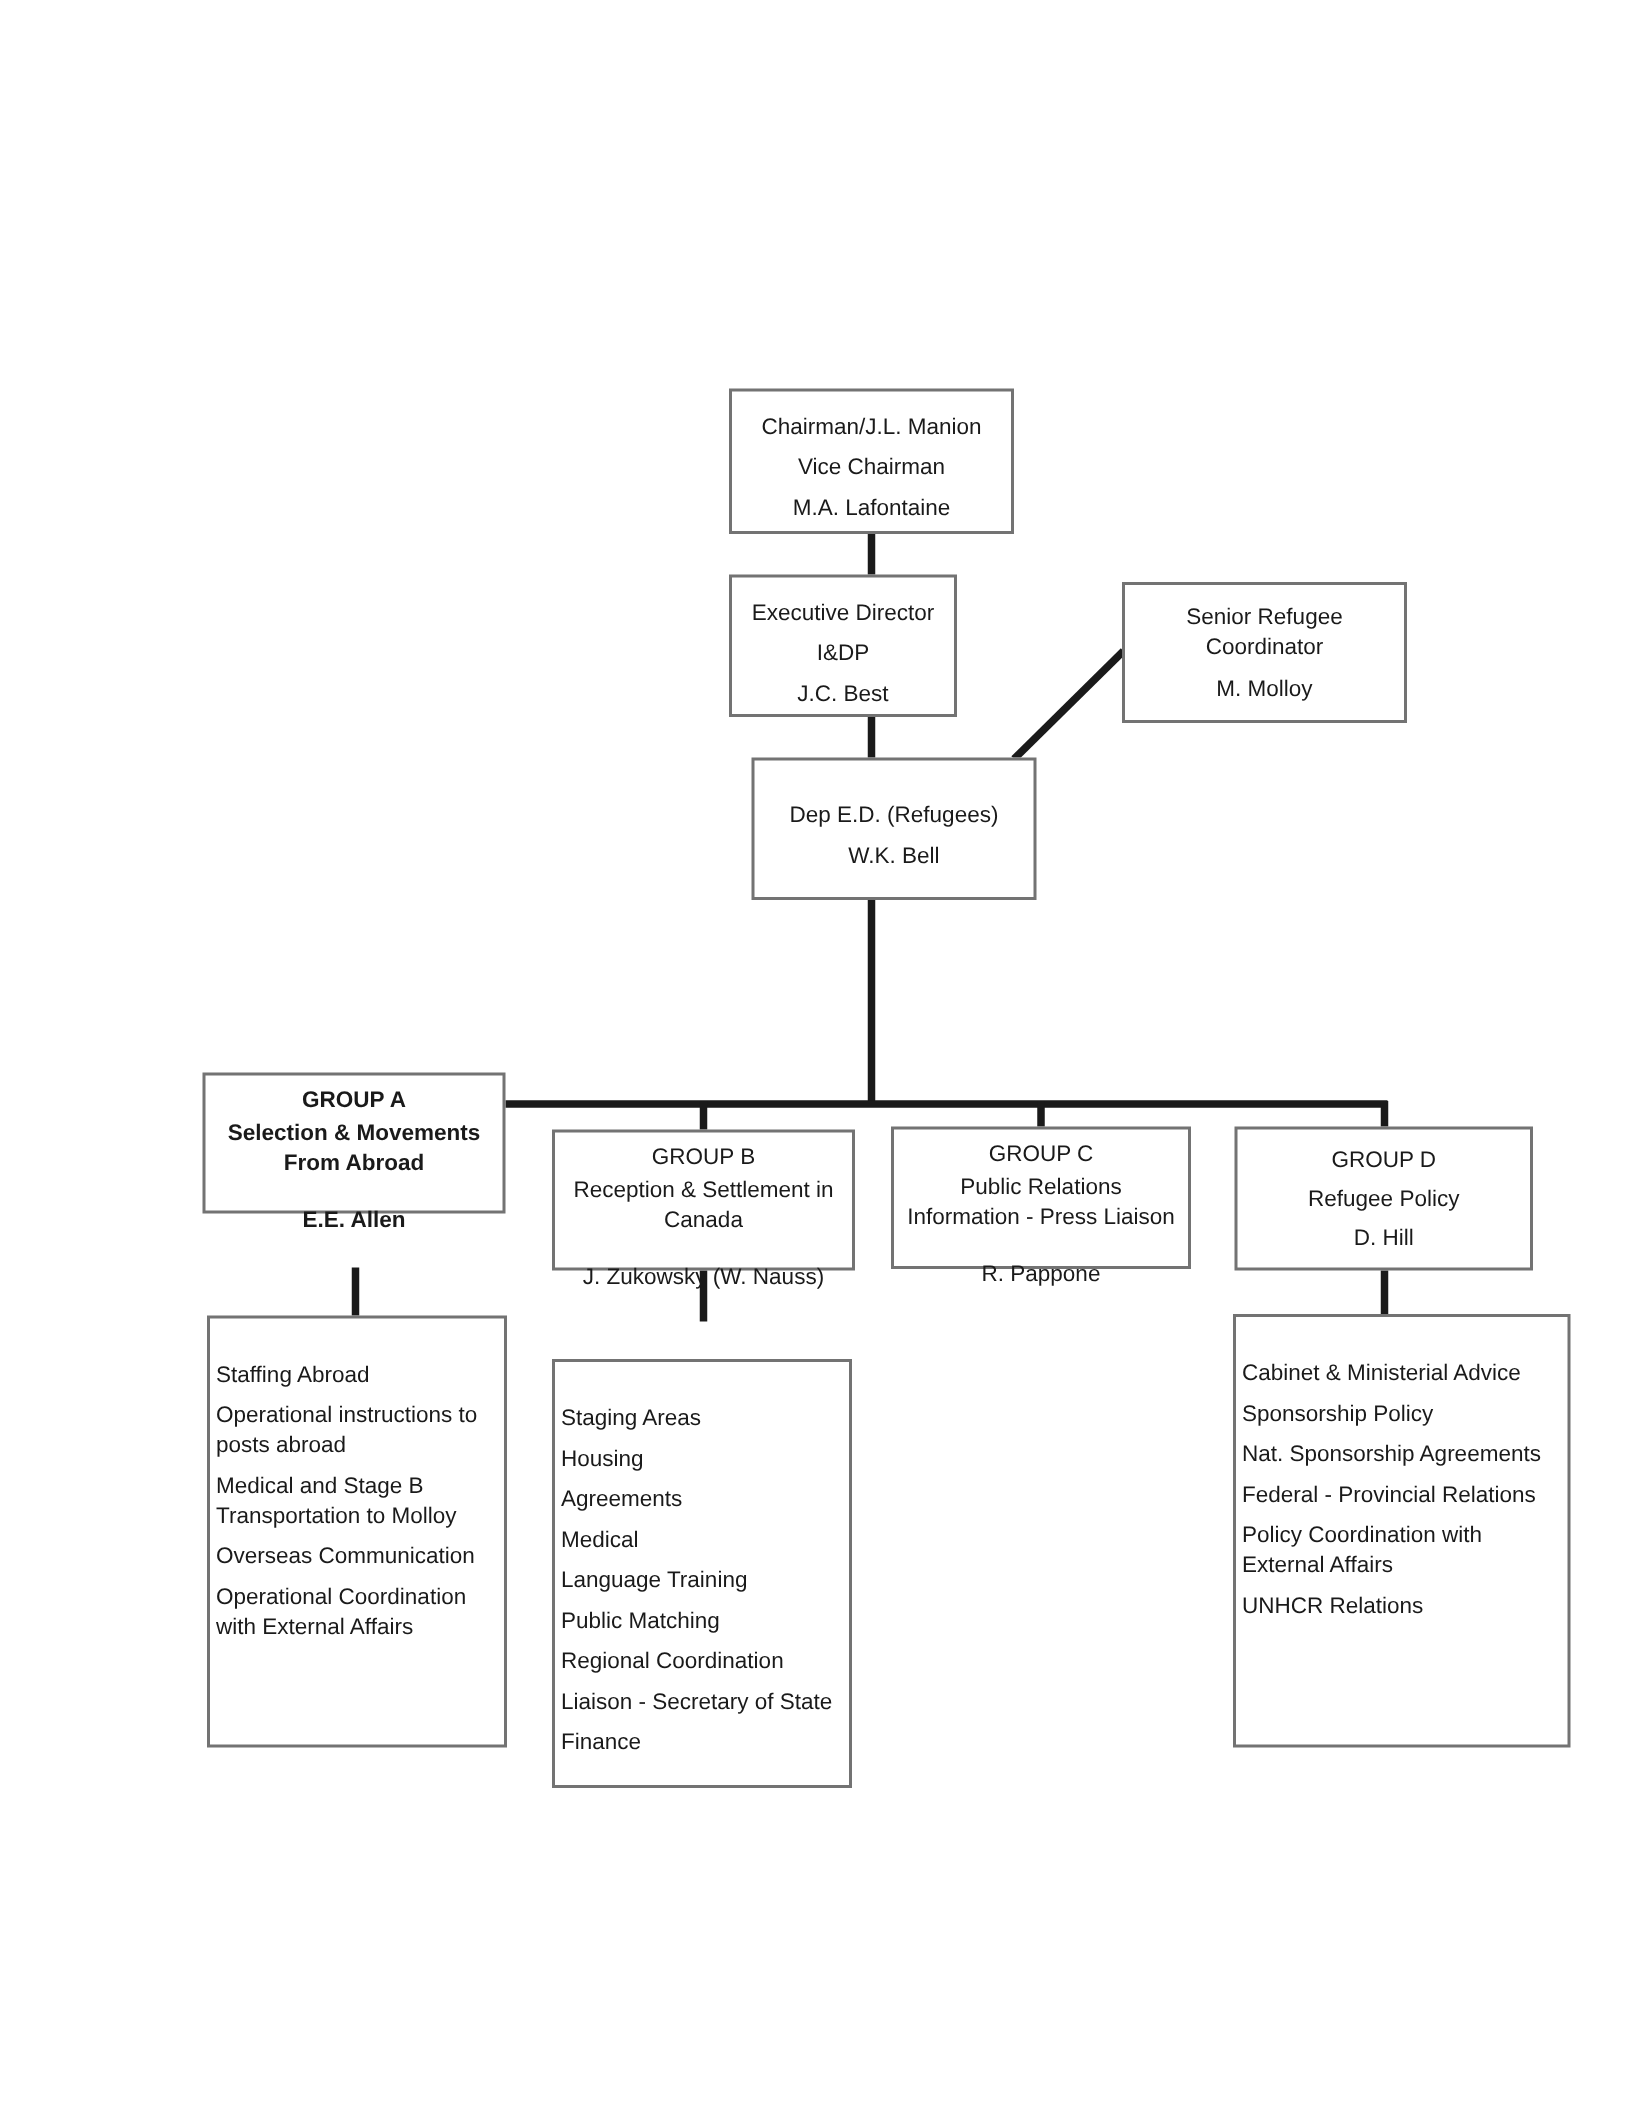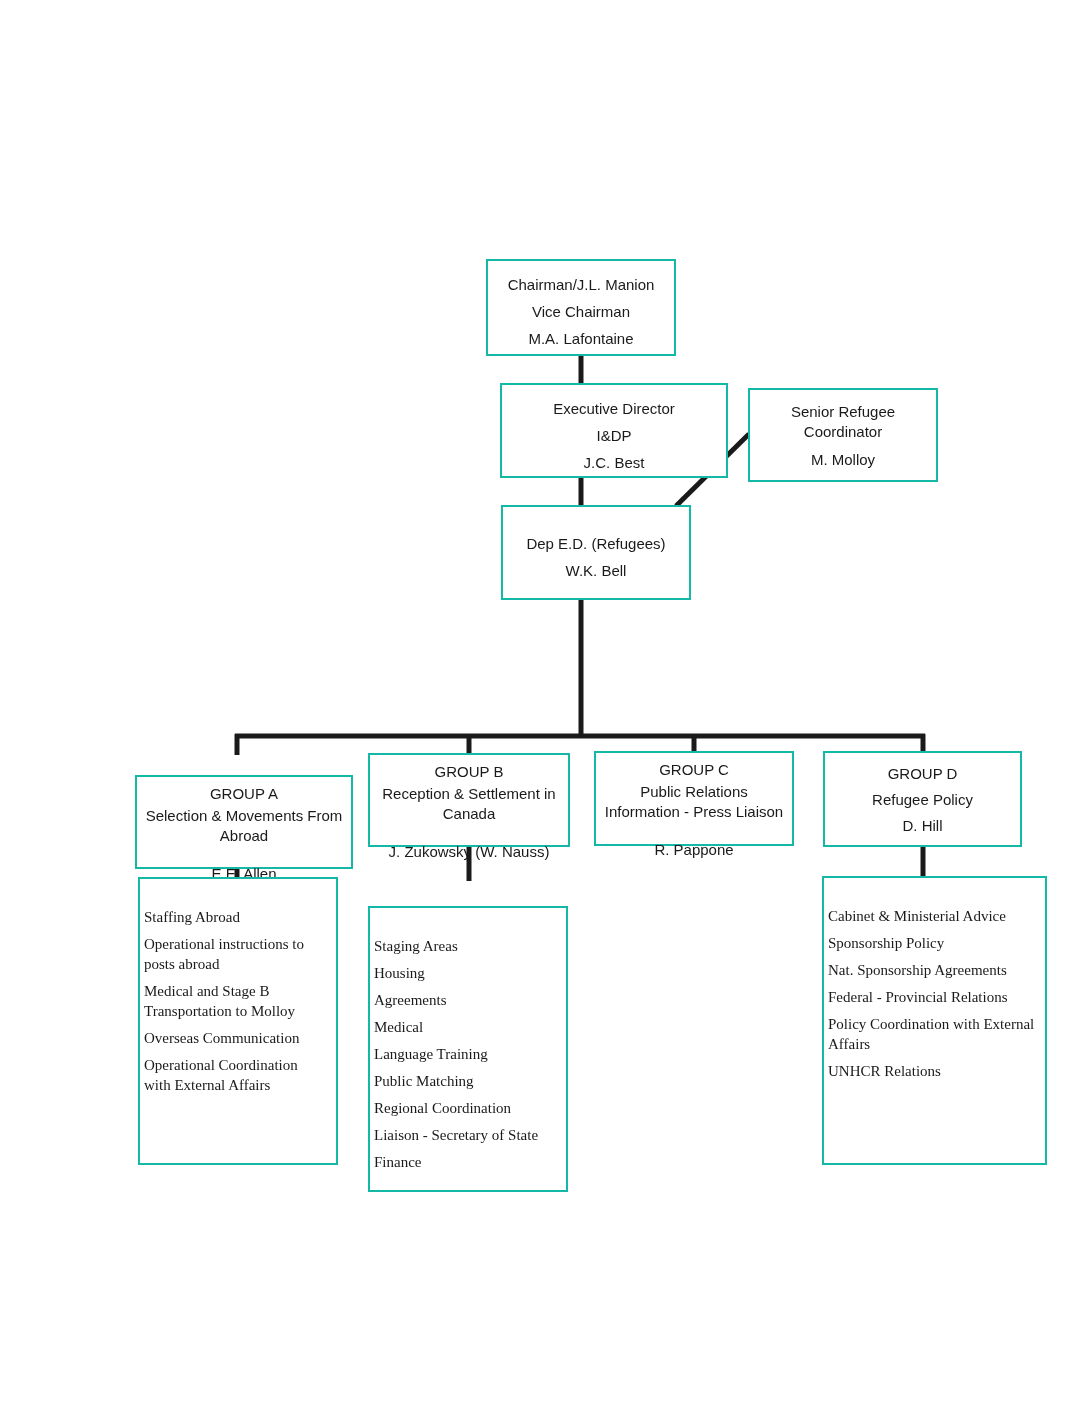--- a/index.html
+++ b/index.html
@@ -9,21 +9,21 @@
     font-family: "Liberation Sans", sans-serif;
     color: #1a1a1a;
     position: relative;
     overflow: hidden;
   }
   .canvas { position: absolute; inset: 0; width: 1088px; height: 1408px; }
   .connectors { position: absolute; left: 0; top: 0; pointer-events: none; }
   .box {
     position: absolute;
     background: #ffffff;
-    border: 2px solid #14b8a6;
+    border: 2px solid #737373;
     box-sizing: border-box;
     text-align: center;
     font-size: 15px;
     line-height: 20px;
   }
   
   .node3 { padding-top: 10px; }
   .node3 .ln { line-height: 27px; }
   
   .node2 { padding-top: 23px; margin-left: 15px; }
@@ -36,21 +36,21 @@
   .group-box { padding: 4px 6px 0 6px; }
   .g-label { line-height: 25px; }
   .g-title { line-height: 20px; }
   .g-name  { line-height: 20px; margin-top: 18px; }
   
   .group-box.spread { padding-top: 8px; }
   .group-box.spread .g-label { line-height: 26px; }
   .group-box.spread .g-title { line-height: 26px; }
   .group-box.spread .g-name  { line-height: 26px; margin-top: 0; }
   
-  .list-box { text-align: left; padding: 28px 8px 0 4px; font-family: Liberation Serif, serif; }
+  .list-box { text-align: left; padding: 28px 8px 0 4px; }
   .fn-list { list-style: none; margin: 0; padding: 0; }
   .fn-list li { line-height: 20px; margin-bottom: 7px; }
 </style>
 </head>
 <body>
 
 <div class="canvas">
 
   <svg class="connectors" width="1088" height="1408" viewBox="0 0 1088 1408" aria-hidden="true">
 
@@ -73,37 +73,37 @@
     <line x1="469" y1="845" x2="469" y2="881" stroke="#1a1a1a" stroke-width="5"></line>
     <line x1="923" y1="845" x2="923" y2="878" stroke="#1a1a1a" stroke-width="5"></line>
   </svg>
 
   <div class="box node3" style="left:486px; top:259px; width:190px; height:97px;">
     <div class="ln">Chairman/J.L. Manion</div>
     <div class="ln">Vice Chairman</div>
     <div class="ln">M.A. Lafontaine</div>
   </div>
 
-  <div class="box node3" style="left:500px; top:383px; width:228px; height:95px;">
+  <div class="box node3" style="left:486px; top:383px; width:152px; height:95px;">
     <div class="ln">Executive Director</div>
     <div class="ln">I&amp;DP</div>
     <div class="ln">J.C. Best</div>
   </div>
 
   <div class="box node-src" style="left:748px; top:388px; width:190px; height:94px;">
     <div class="ttl">Senior Refugee Coordinator</div>
     <div class="nm">M. Molloy</div>
   </div>
 
   <div class="box node2" style="left:486px; top:505px; width:190px; height:95px;">
     <div class="ln">Dep E.D. (Refugees)</div>
     <div class="ln">W.K. Bell</div>
   </div>
 
-  <div class="box group-box" style="left:135px; top:775px; width:218px; height:94px;">
+  <div class="box group-box" style="left:135px; top:715px; width:202px; height:94px;font-weight:bold;">
     <div class="g-label">GROUP A</div>
     <div class="g-title">Selection &amp; Movements From Abroad</div>
     <div class="g-name">E.E. Allen</div>
   </div>
 
   <div class="box group-box" style="left:368px; top:753px; width:202px; height:94px;">
     <div class="g-label">GROUP B</div>
     <div class="g-title">Reception &amp; Settlement in Canada</div>
     <div class="g-name">J. Zukowsky (W. Nauss)</div>
   </div>

